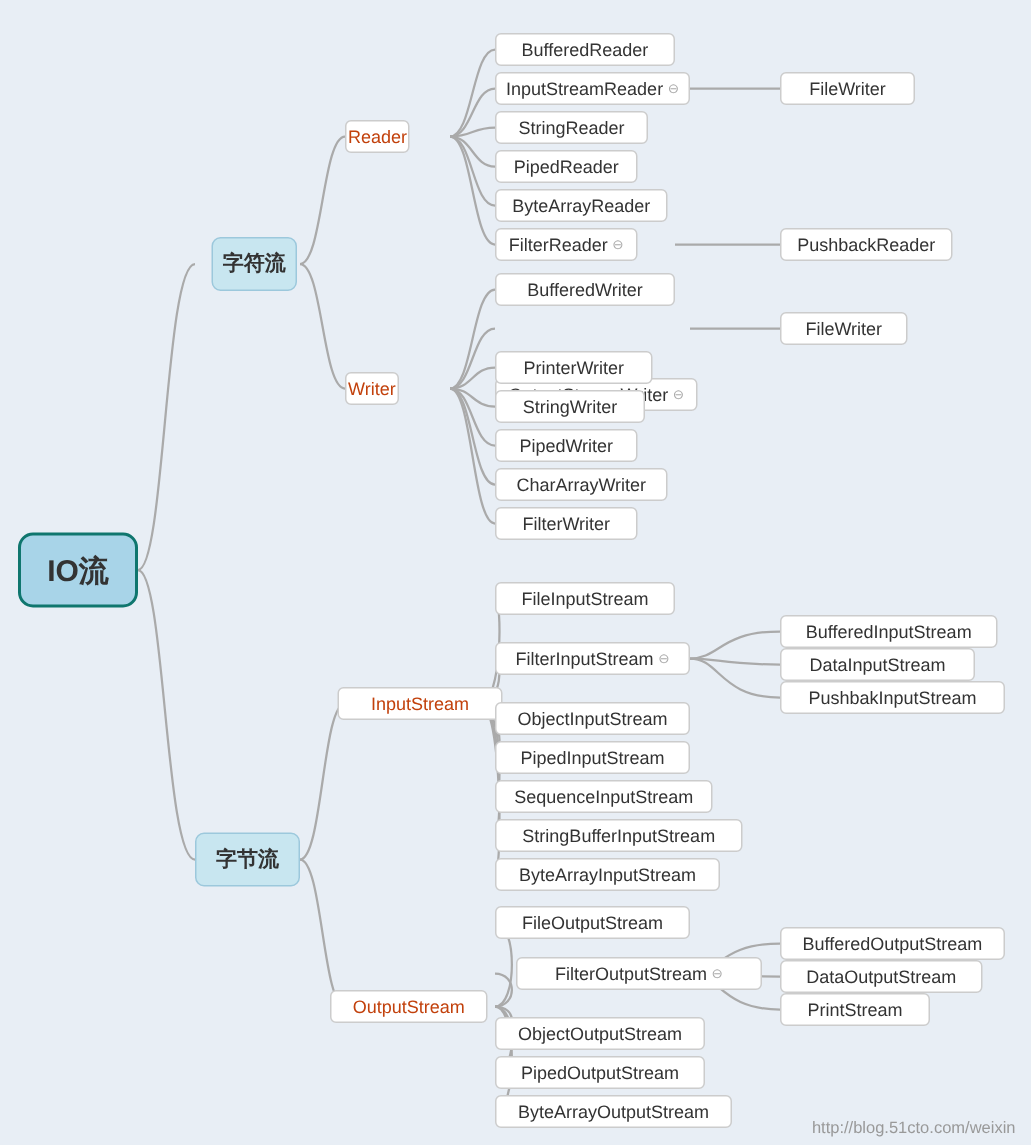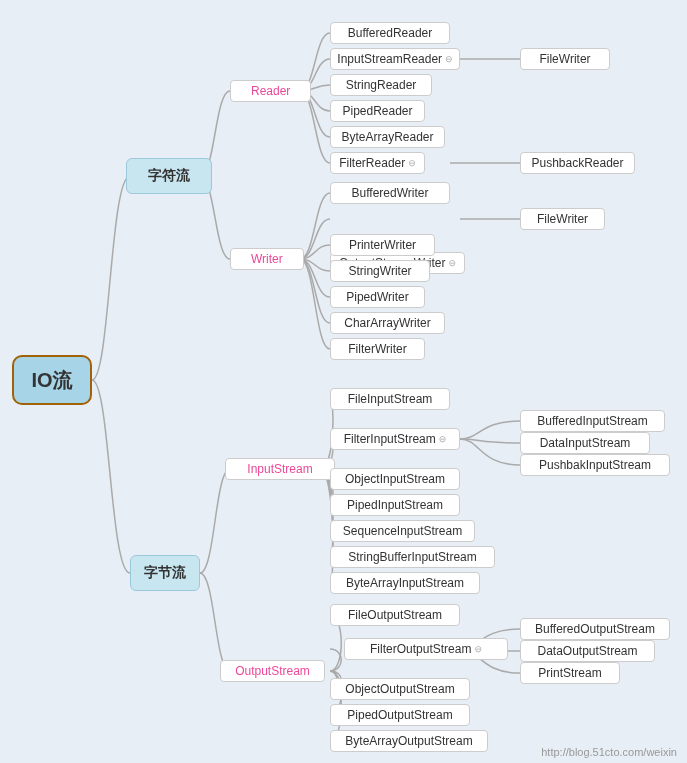--- a/index.html
+++ b/index.html
@@ -20,21 +20,21 @@
     .node {
       position: absolute;
       display: flex;
       align-items: center;
       justify-content: center;
       border-radius: 6px;
       white-space: nowrap;
     }
     .root-node {
       background: #a8d4e8;
-      border: 2px solid #a16207;
+      border: 2px solid #0f766e;
       border-radius: 10px;
       font-size: 20px;
       font-weight: bold;
       color: #333;
       width: 80px;
       height: 50px;
       left: 12px;
       top: 355px;
     }
     .level1-node {
@@ -45,22 +45,22 @@
       font-weight: bold;
       color: #333;
       width: 70px;
       height: 36px;
     }
     .level2-node {
       background: white;
       border: 1px solid #ccc;
       border-radius: 4px;
       font-size: 12px;
-      color: #ec4899;
-      padding: 2px 20px;
+      color: #c2410c;
+      padding: 2px 1px;
       height: 22px;
     }
     .level3-node {
       background: white;
       border: 1px solid #ccc;
       border-radius: 4px;
       font-size: 12px;
       color: #333;
       padding: 2px 8px;
       height: 22px;
@@ -154,21 +154,21 @@
 
     <path d="M460,649 C480,649 480,629 520,629"></path>
     <path d="M460,649 C480,649 480,651 520,651"></path>
     <path d="M460,649 C480,649 480,673 520,673"></path>
   </svg>
 
   <div class="node root-node">
     <span>IO流</span>
   </div>
 
-  <div class="node level1-node" style="left:126px; top:158px; width:86px; height:36px;">
+  <div class="node level1-node" style="left:141px; top:158px; width:57px; height:36px;">
     <span>字符流</span>
   </div>
 
   <div class="node level1-node" style="left:130px; top:555px; width:70px; height:36px;">
     <span>字节流</span>
   </div>
 
   <div class="node level2-node" style="left:230px; top:80px;">
     <span>Reader</span>
   </div>

